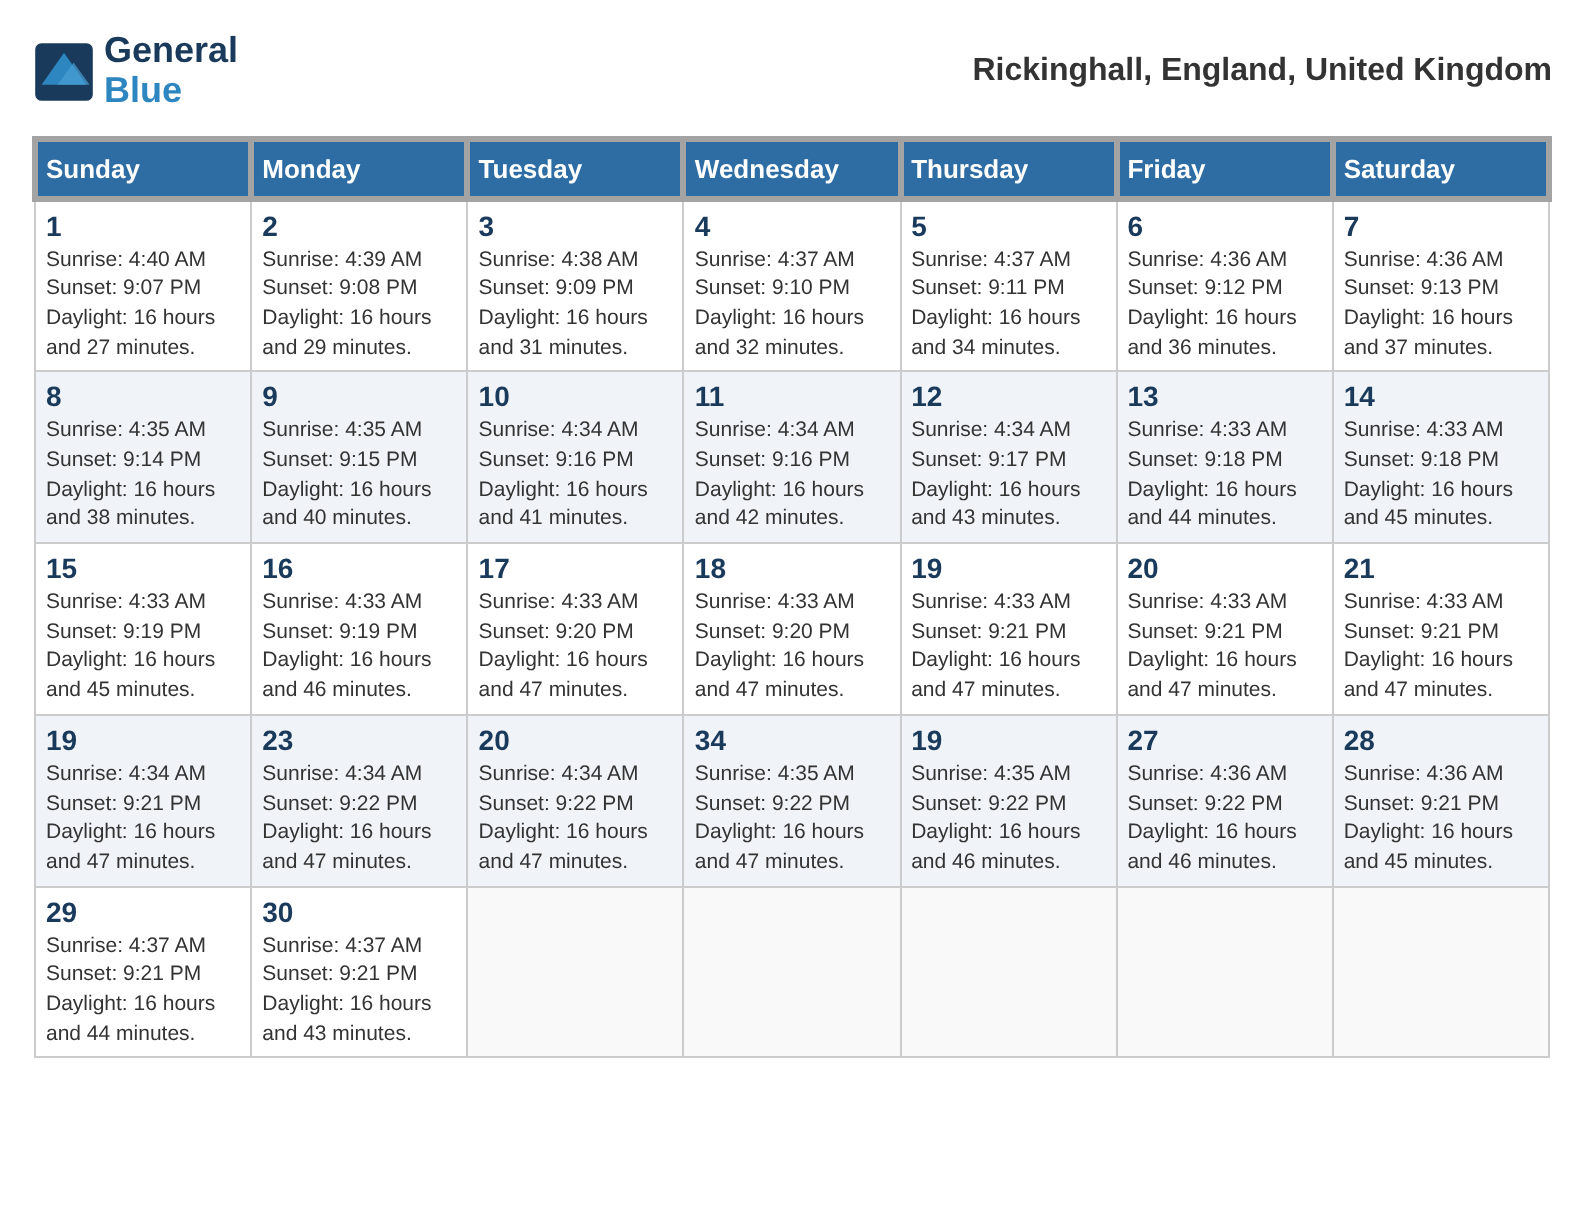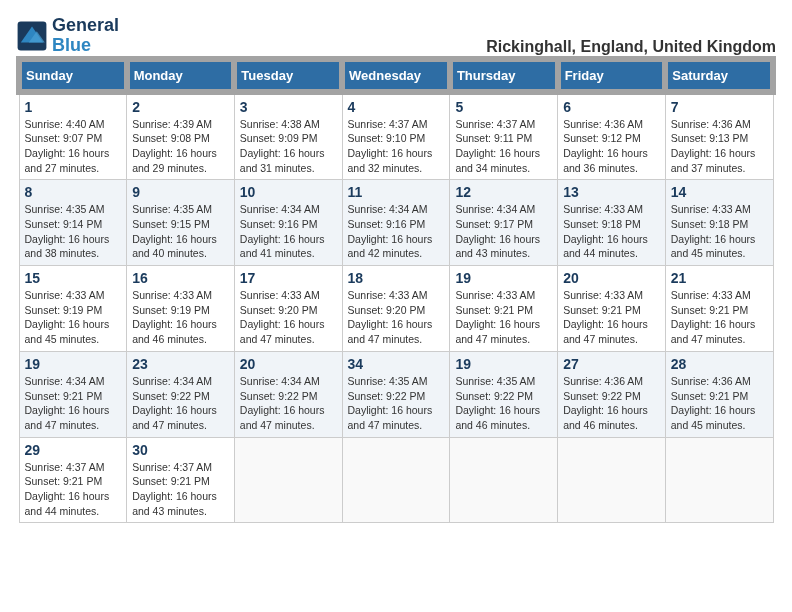--- a/index.html
+++ b/index.html
@@ -6,22 +6,22 @@
     body {
       font-family: Arial, sans-serif;
       background: #fff;
       width: 792px;
       min-height: 612px;
       padding: 16px;
     }
     .header {
       display: flex;
       justify-content: space-between;
-      align-items: flex-end;
-      margin-bottom: 0;
+      align-items: center;
+      margin-bottom: 12px;
       gap: 43px;
     }
     .logo {
       display: flex;
       align-items: center;
       gap: 4px;
     }
     .logo-text {
       font-size: 18px;
       font-weight: bold;
@@ -50,21 +50,21 @@
       border-collapse: collapse;
       font-size: 11px;
     }
     .calendar th {
       background: #2e6da4;
       color: #fff;
       padding: 6px 4px;
       text-align: left;
       font-size: 13px;
       font-weight: bold;
-      border: 6px solid #a3a3a3;
+      border: 3px solid #a3a3a3;
     }
     .calendar td {
       border: 1px solid #ccc;
       vertical-align: top;
       padding: 4px 5px;
       width: 108px;
       min-height: 80px;
       background: #fff;
     }
     .calendar tr:nth-child(even) td {

